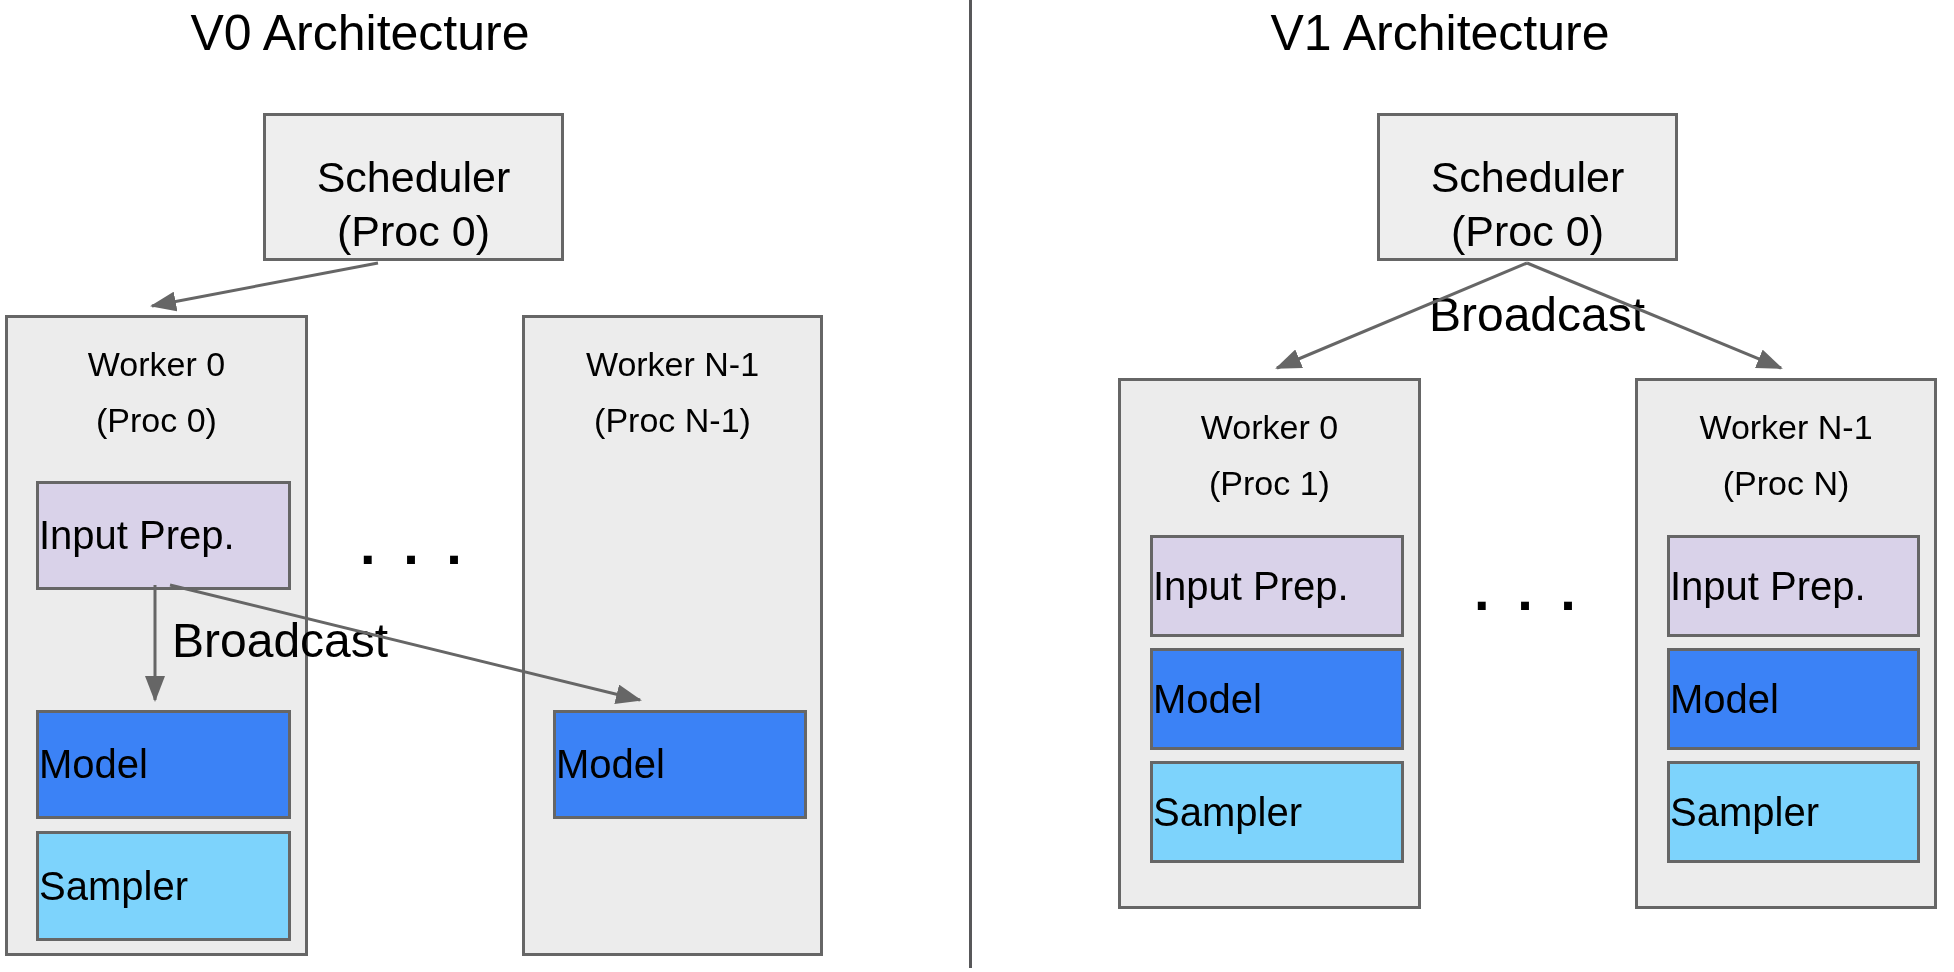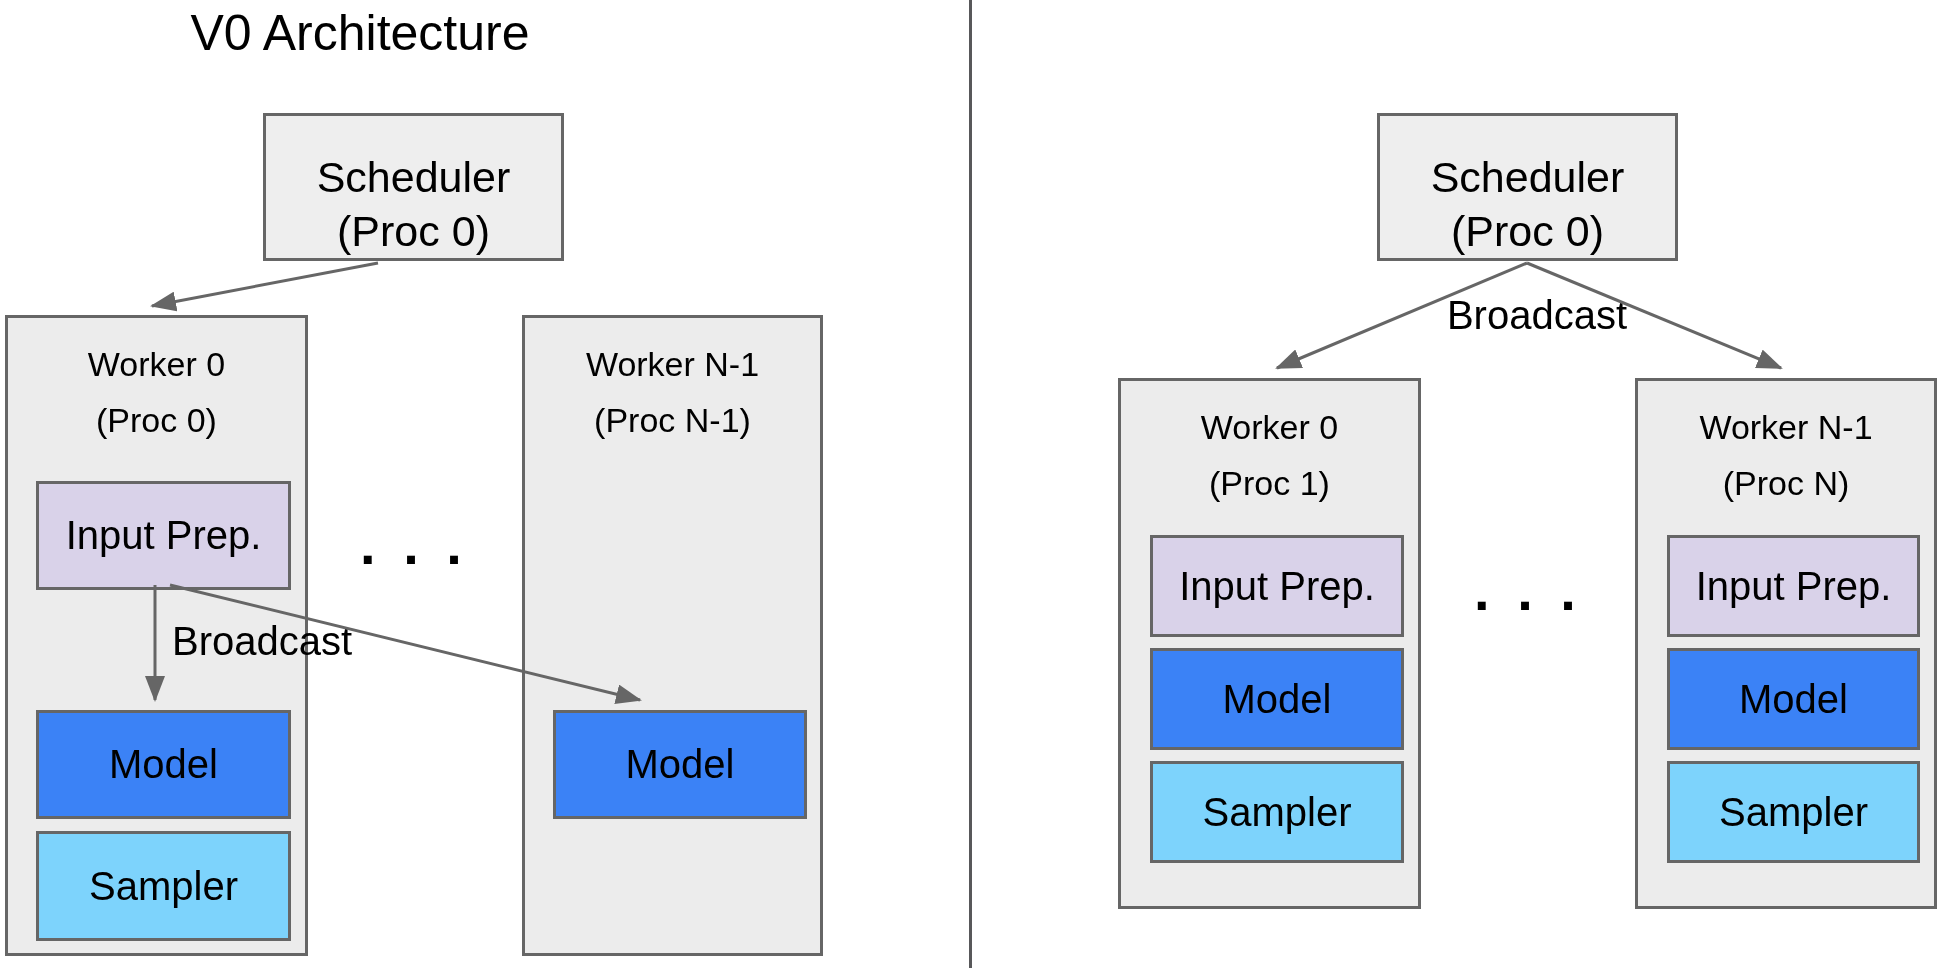--- a/index.html
+++ b/index.html
@@ -44,28 +44,27 @@
     text-align: center;
     white-space: pre-line;
     font-size: 34px;
     line-height: 56px;
   }
   .inner-box {
     position: absolute;
     border: 3px solid #666666;
     display: flex;
     align-items: center;
-    justify-content: center;
     font-size: 40px;
   }
   .fill-purple { background: #d9d2e9; }
   .fill-yellow { background: #3b82f6; }
   .fill-green  { background: #7dd3fc; }
   .broadcast-lbl {
-    font-size: 40px;
+    font-size: 48px;
     line-height: 46px;
     white-space: nowrap;
   }
   .dots {
     font-size: 56px;
     font-weight: 700;
     letter-spacing: 6px;
     line-height: 56px;
     text-align: center;
     white-space: nowrap;
@@ -119,20 +118,21 @@
       <span>Model</span>
     </div>
   </div>
 
   <div class="abs broadcast-lbl" style="left:172px; top:618px;">Broadcast</div>
 
   <div class="abs dots" style="left:354px; top:517px; width:120px;">. . .</div>
 
   <div class="divider"></div>
 
+  <div class="abs panel-title" style="left:1210px; top:4px; width:460px;">V1 Architecture</div>
 
   <div class="abs sched-box" style="left:1377px; top:113px; width:301px; height:148px;">
     <div class="lbl">Scheduler
 (Proc 0)</div>
   </div>
 
   <div class="abs broadcast-lbl" style="left:1417px; top:292px; width:240px; text-align:center;">Broadcast</div>
 
   <div class="abs gray-box" style="left:1118px; top:378px; width:303px; height:531px;">
     <div class="worker-title">Worker 0

